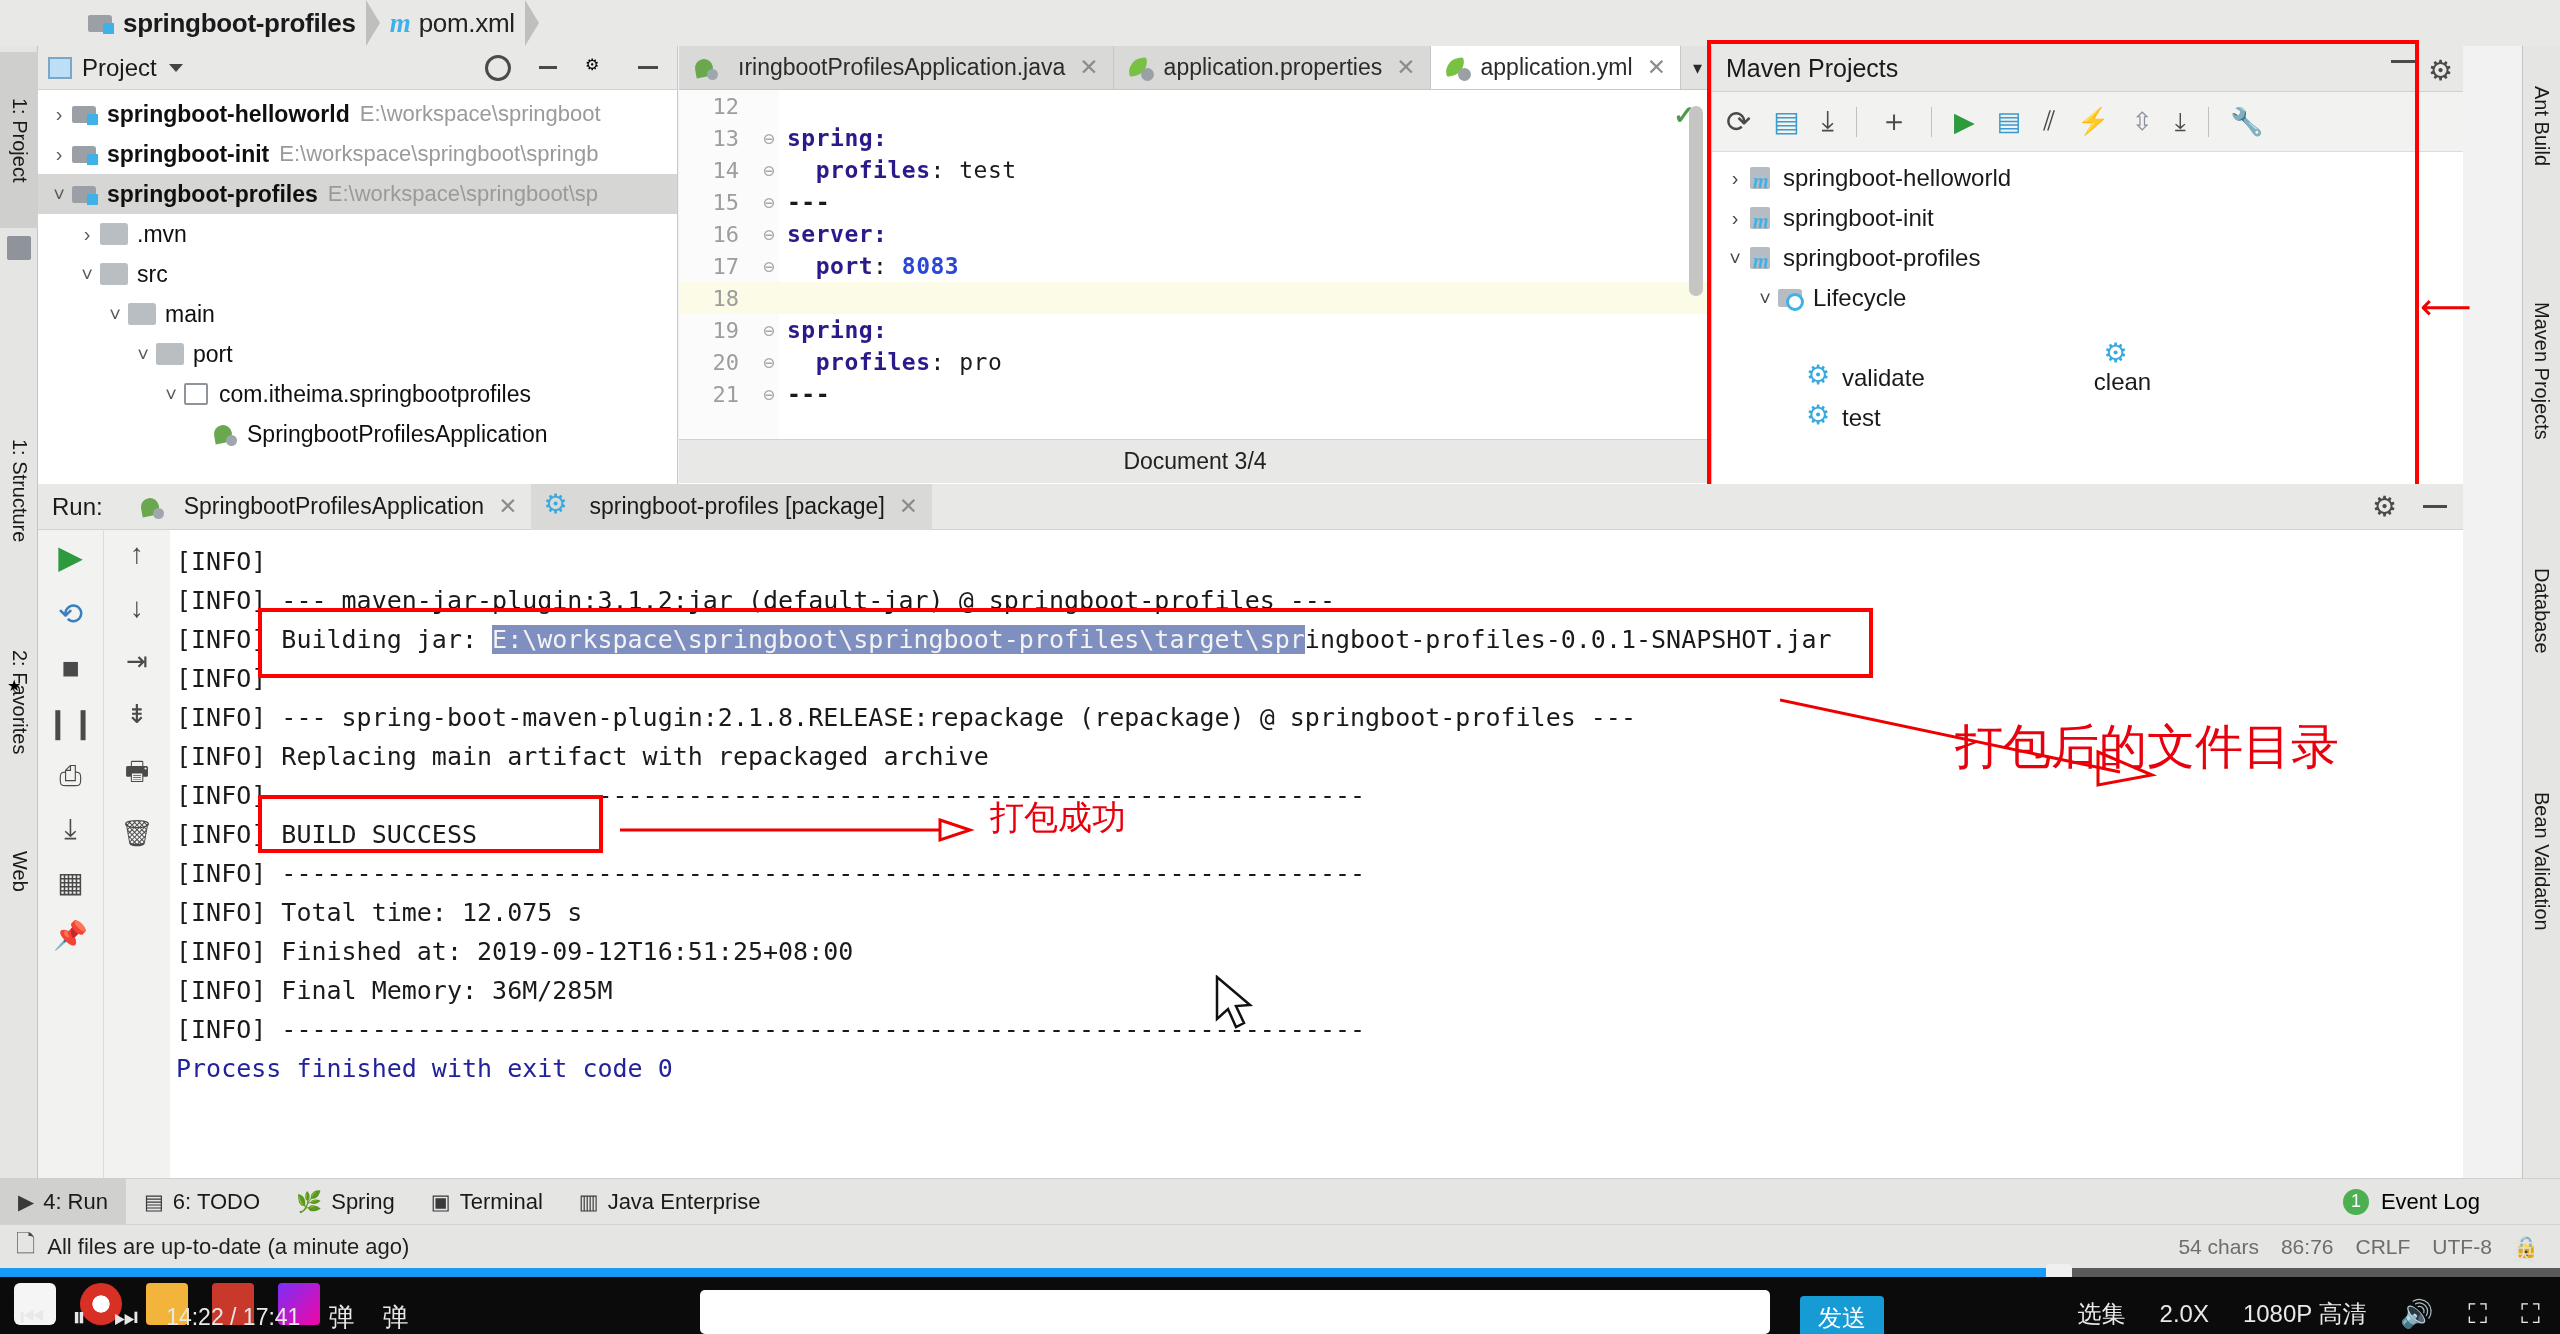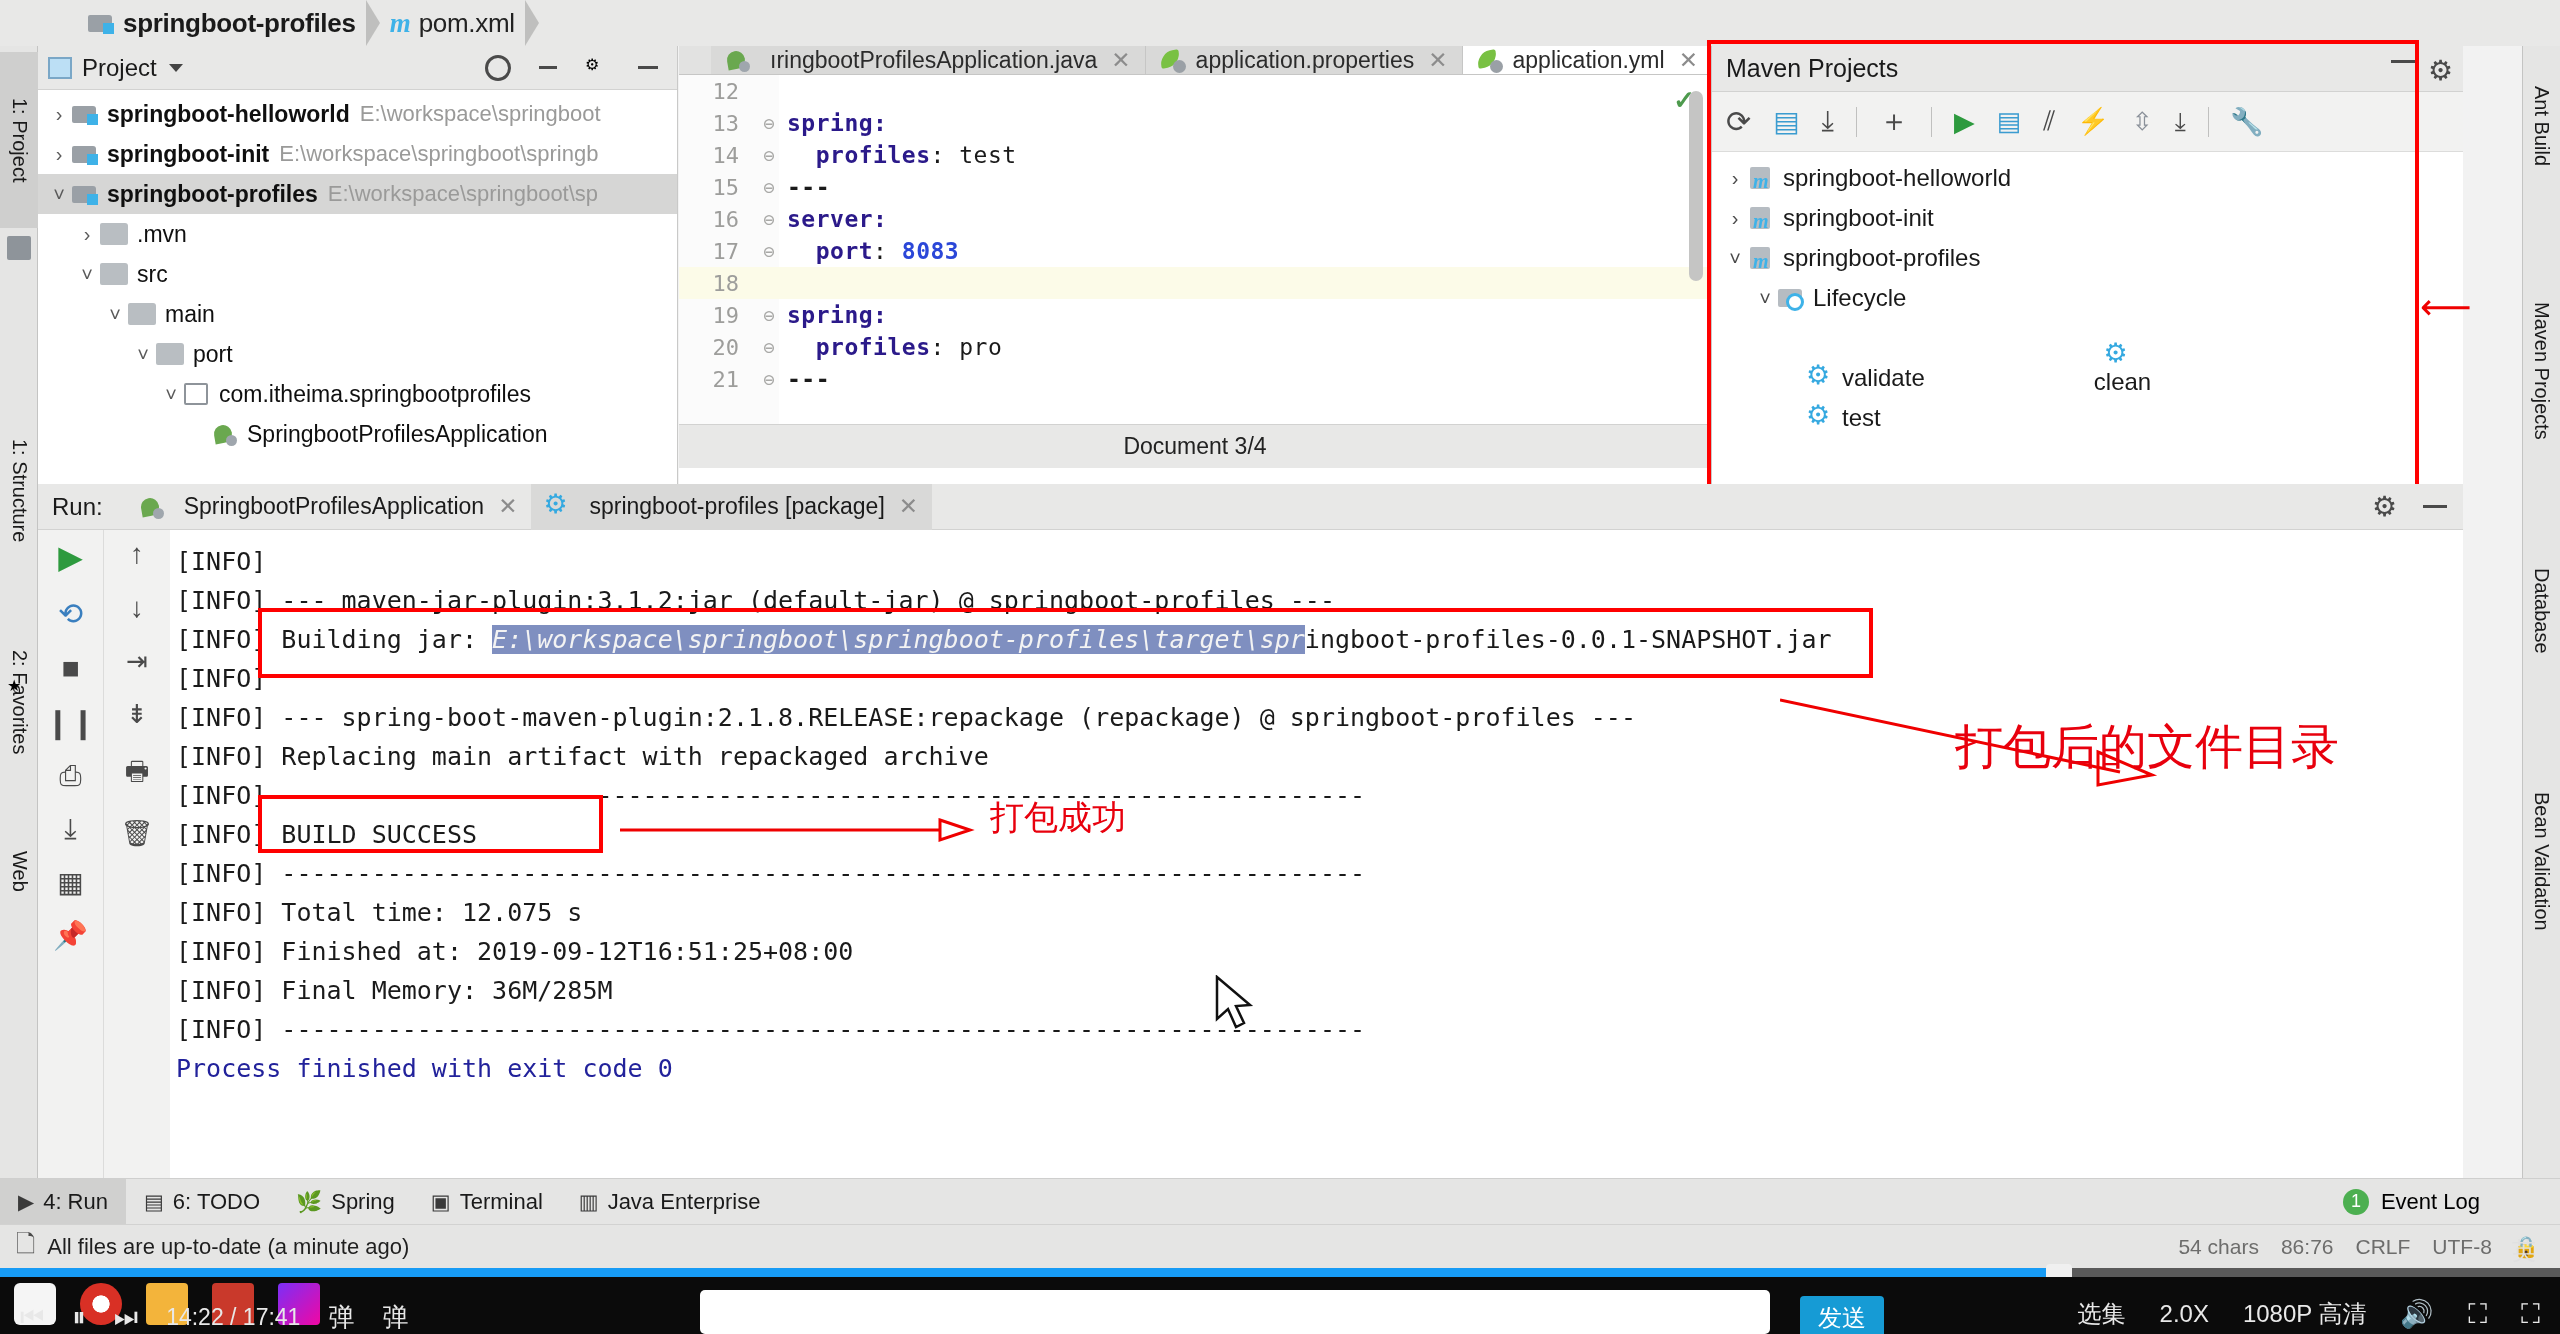--- a/index.html
+++ b/index.html
@@ -65,21 +65,21 @@
   .tpath { color: #9a9a99; font-weight: normal; margin-left: 10px; font-size: 22px; overflow: hidden; }
   .folder { width: 28px; height: 22px; background: #b9bec2; border-radius: 2px 3px 2px 2px; margin-right: 9px; flex:0 0 28px;}
   .pkg-ico { width: 26px; height: 22px; margin-right: 9px; position: relative; flex:0 0 26px;}
   .pkg-ico::before { content:''; position:absolute; inset:0 2px 0 0; border:2px solid #8e949a; border-radius:2px; }
   .cls-ico { width: 26px; height: 26px; margin-right: 9px; flex:0 0 26px; position:relative; }
   .cls-ico::before { content:''; position:absolute; left:2px; top:4px; width:18px; height:18px; background:#6aa84f; border-radius:50% 50% 50% 0; transform: rotate(-10deg);}
   .cls-ico::after { content:''; position:absolute; right:1px; bottom:1px; width:11px; height:11px; background:#9fa6ad; border-radius:50%; }
 
   
   .editor-area { position: absolute; left: 679px; top: 46px; width: 1032px; height: 438px; background: #fff; }
-  .tabrow { height: 29px; background: #e2e2e1; display: flex; align-items: stretch; border-bottom: 1px solid #c6c6c5; padding-left: 32px; }
+  .tabrow { height: 44px; background: #e2e2e1; display: flex; align-items: stretch; border-bottom: 1px solid #c6c6c5; }
   .etab { display: flex; align-items: center; padding: 0 14px; font-size: 23px; color: #2b2b2b;
     background: #d9d9d8; border-right: 1px solid #c6c6c5; gap: 10px; white-space: nowrap; }
   .etab.active { background: #fff; }
   .leaf { width: 26px; height: 26px; position: relative; flex:0 0 26px;}
   .leaf::before { content:''; position:absolute; left:0; top:4px; width:20px; height:16px; background:#79c143;
      border-radius: 14px 2px 14px 2px; transform: rotate(-12deg); }
   .leaf::after { content:''; position:absolute; right:0; bottom:0; width:13px; height:13px; background:#9aa0a6; border-radius:50%; }
   .xclose { color:#8c8c8c; font-size:23px; margin-left:4px; }
   .tabs-more { margin-left:auto; display:flex; align-items:center; padding:0 12px; font-size:21px; color:#2b2b2b; gap:6px;}
 
@@ -123,21 +123,21 @@
   .run-label { font-size: 24px; color:#1a1a1a; margin-right: 22px;}
   .rtab { display:flex; align-items:center; gap:10px; height:46px; padding: 0 14px; font-size:23px; color:#1a1a1a;}
   .rtab.active { background:#d9d9d8;}
   .run-gears { margin-left:auto; display:flex; align-items:center; gap:26px; padding-right:16px;}
   .run-body { position:relative; height: 648px; display:flex; }
   .run-side { width: 66px; background:#f2f2f1; border-right:1px solid #dcdcdb; padding-top: 8px; display:flex; flex-direction:column; align-items:center; gap: 20px;}
   .run-side2 { width: 66px; background:#f2f2f1; padding-top: 8px; display:flex; flex-direction:column; align-items:center; gap: 22px;}
   .console { flex:1; position:relative; overflow:hidden; background:#fff; padding: 12px 0 0 6px;
     font-family:"DejaVu Sans Mono", monospace; font-size:25px; color:#1a1a1a; line-height: 39px; white-space: pre;}
   .c-blue { color:#22229b; }
-  .sel-hl { background:#7f8fc0; color:#f3f3f3;font-style:italic; }
+  .sel-hl { background:#7f8fc0; color:#f3f3f3; }
   .ann-red { color:#e8000d; font-size:34px; font-family:"Liberation Sans", sans-serif; }
 
   
   .bottom-tabs { position:absolute; left:0; top:1178px; width:2560px; height:46px; background:#e5e5e4;
     display:flex; align-items:center; border-top:1px solid #cfcfce; }
   .btab { display:flex; align-items:center; gap:9px; height:46px; padding: 0 18px; font-size:22px; color:#1a1a1a;}
   .btab.active { background:#d0d0cf;}
   .bt-right { margin-left:auto; display:flex; align-items:center; gap:12px; padding-right: 80px; font-size:22px;}
   .evt-dot { width:26px;height:26px;border-radius:50%;background:#4caf50;color:#fff;font-size:18px;display:flex;align-items:center;justify-content:center;}
   .statusbar { position:absolute; left:0; top:1224px; width:2560px; height:44px; background:#e5e5e4; display:flex; align-items:center; padding-left:16px; border-top:1px solid #d2d2d1;}

